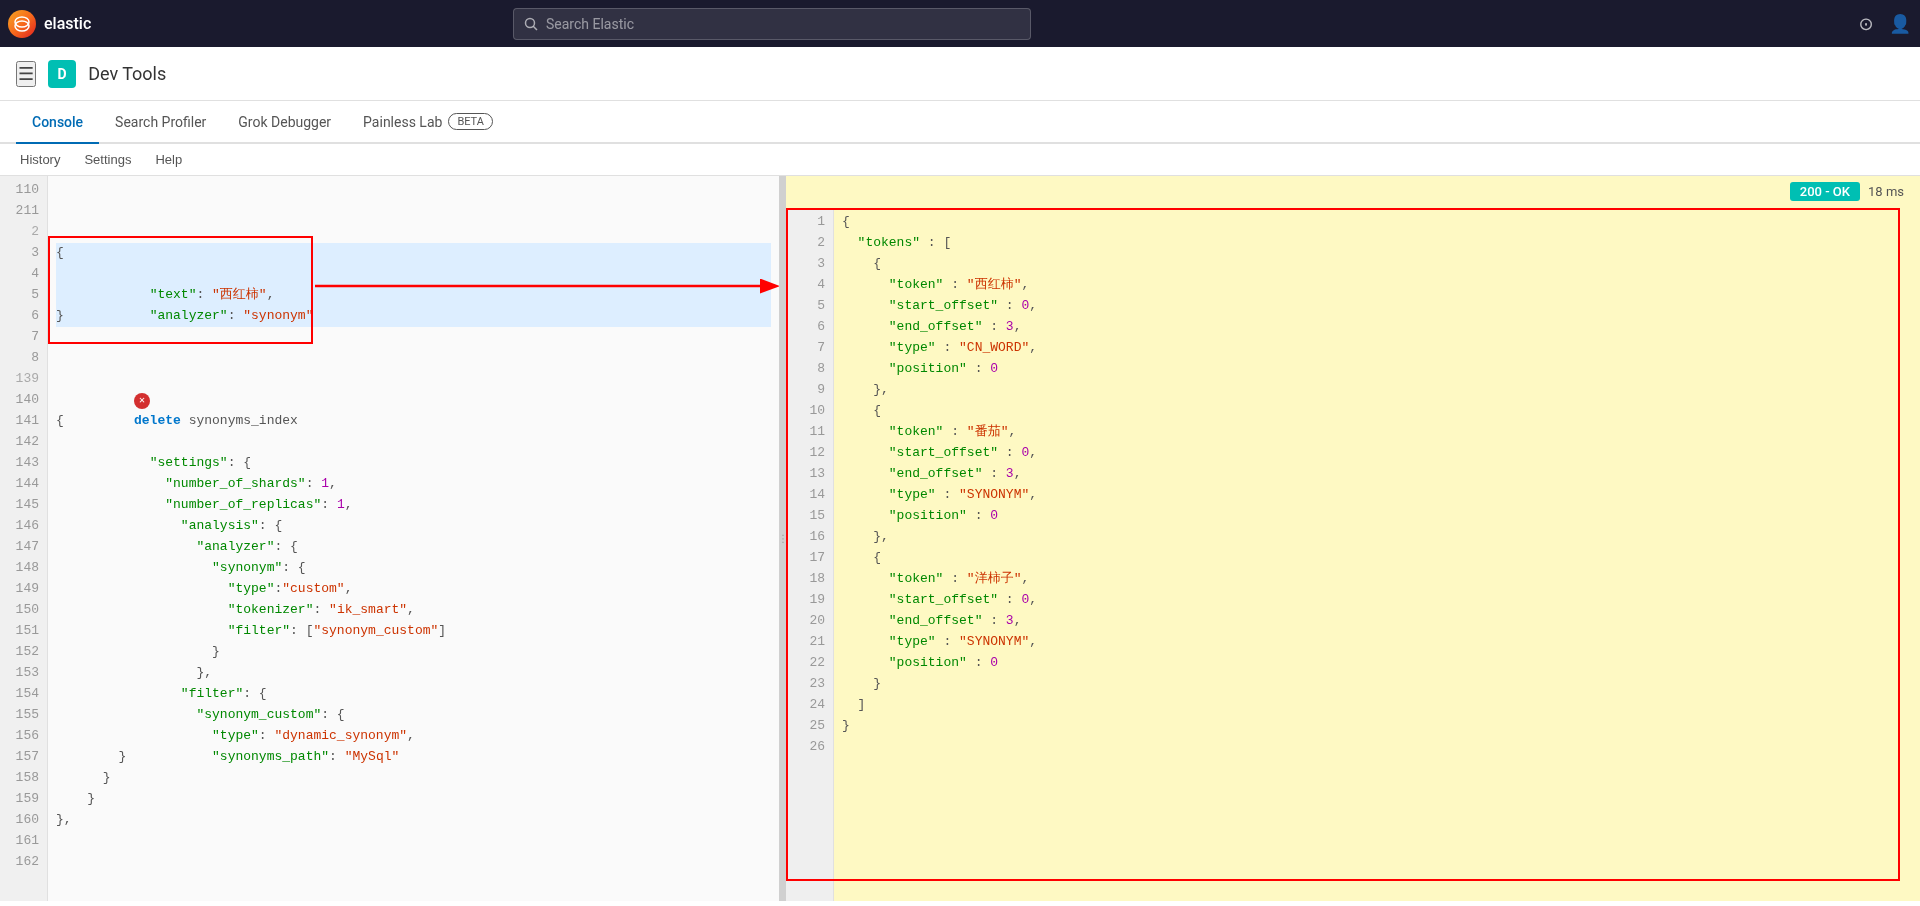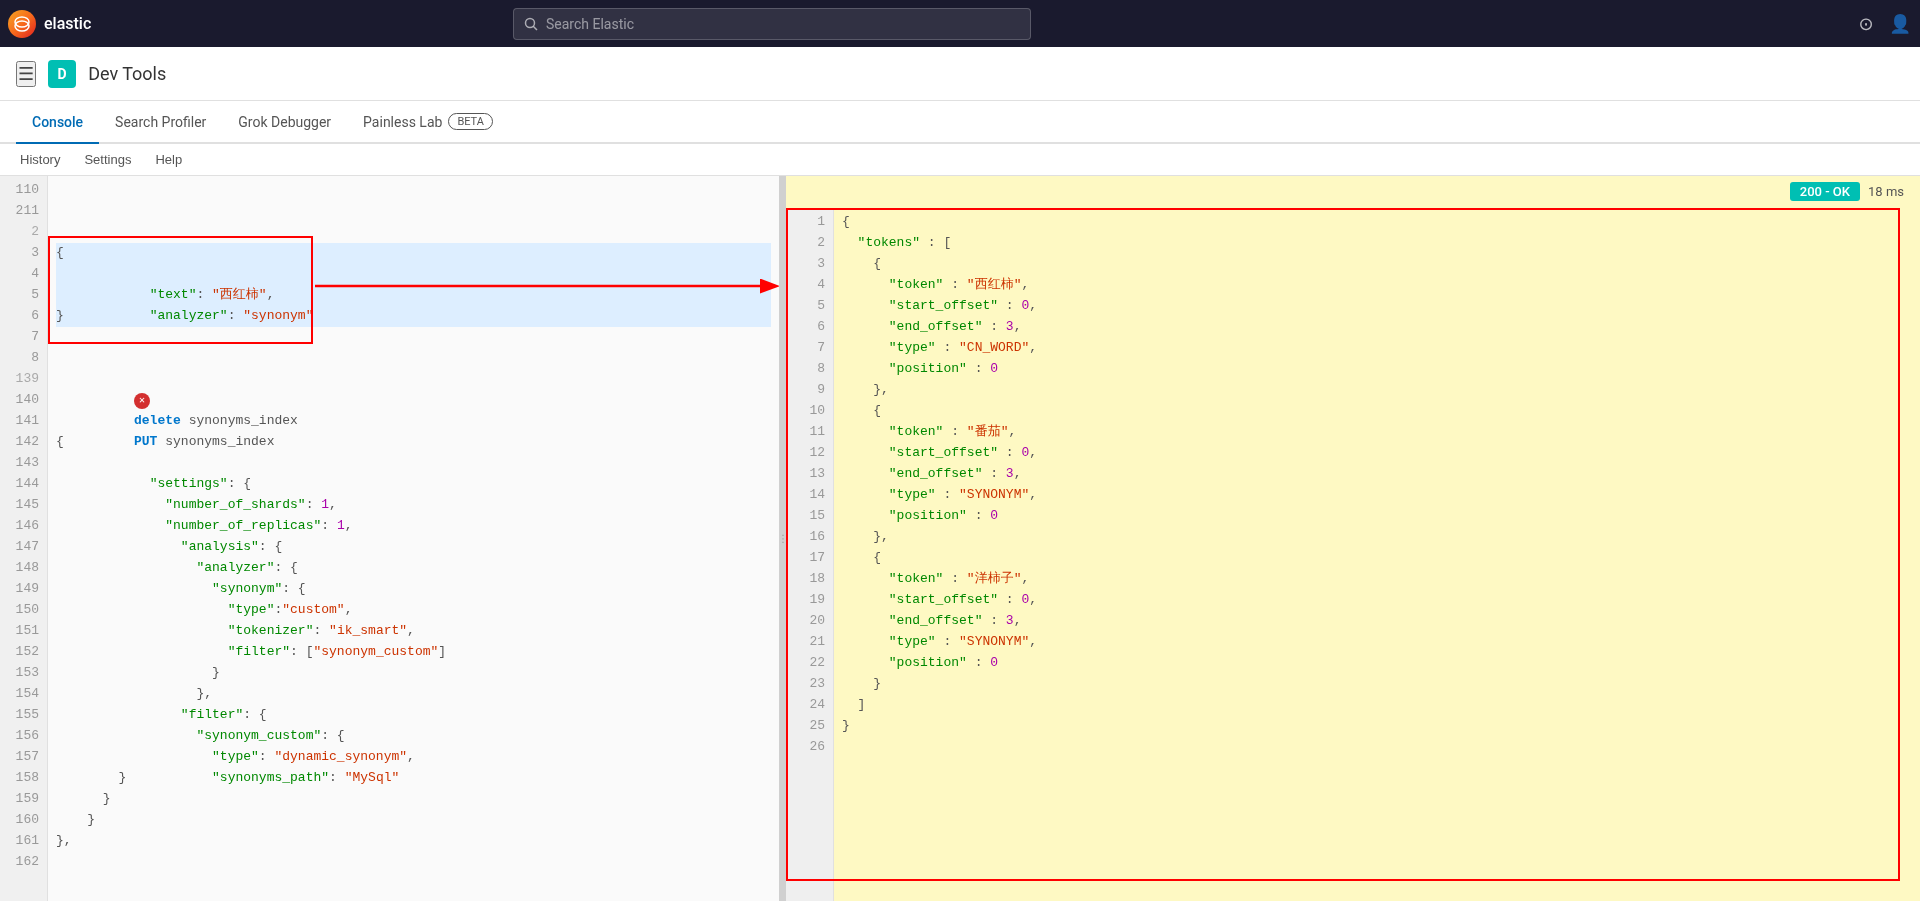--- a/index.html
+++ b/index.html
@@ -384,23 +384,20 @@
 
         <div class="line" style="color:#aaa;"></div>
 
         <div class="line">
           <span class="error-icon">✕</span>
           <span style="color:#0077cc; font-weight:bold;">delete</span><span style="color:#555;"> synonyms_index</span>
         </div>
 
         <div class="line"></div>
 
-        <div class="line">
-          <span style="color:#0077cc; font-weight:bold;">PUT</span><span style="color:#555;"> synonyms_index</span>
-        </div>
 
         <div class="line"><span style="color:#555;">{</span></div>
 
         <div class="line">
           <span style="color:#555;">  </span><span style="color:#008800;">"settings"</span><span style="color:#555;">: {</span>
         </div>
 
         <div class="line">
           <span style="color:#555;">    </span><span style="color:#008800;">"number_of_shards"</span><span style="color:#555;">: </span><span style="color:#aa00aa;">1</span><span style="color:#555;">,</span>
         </div>

